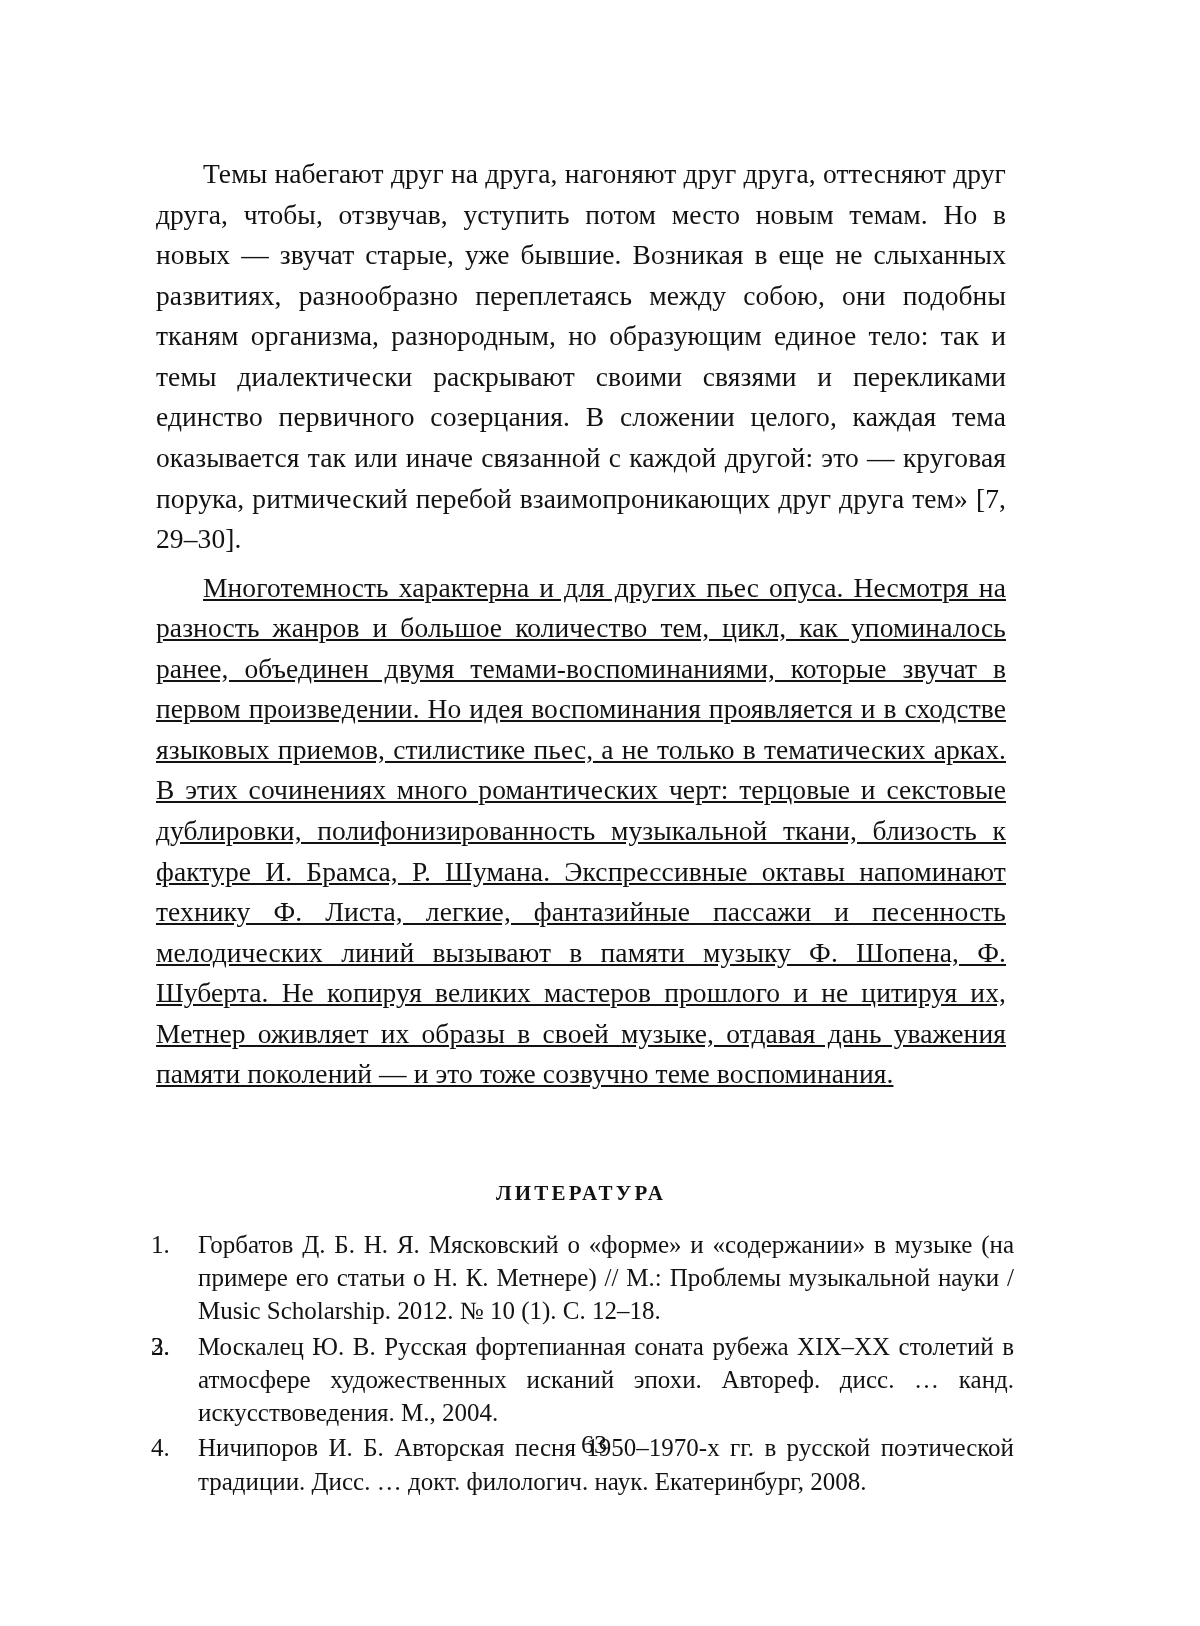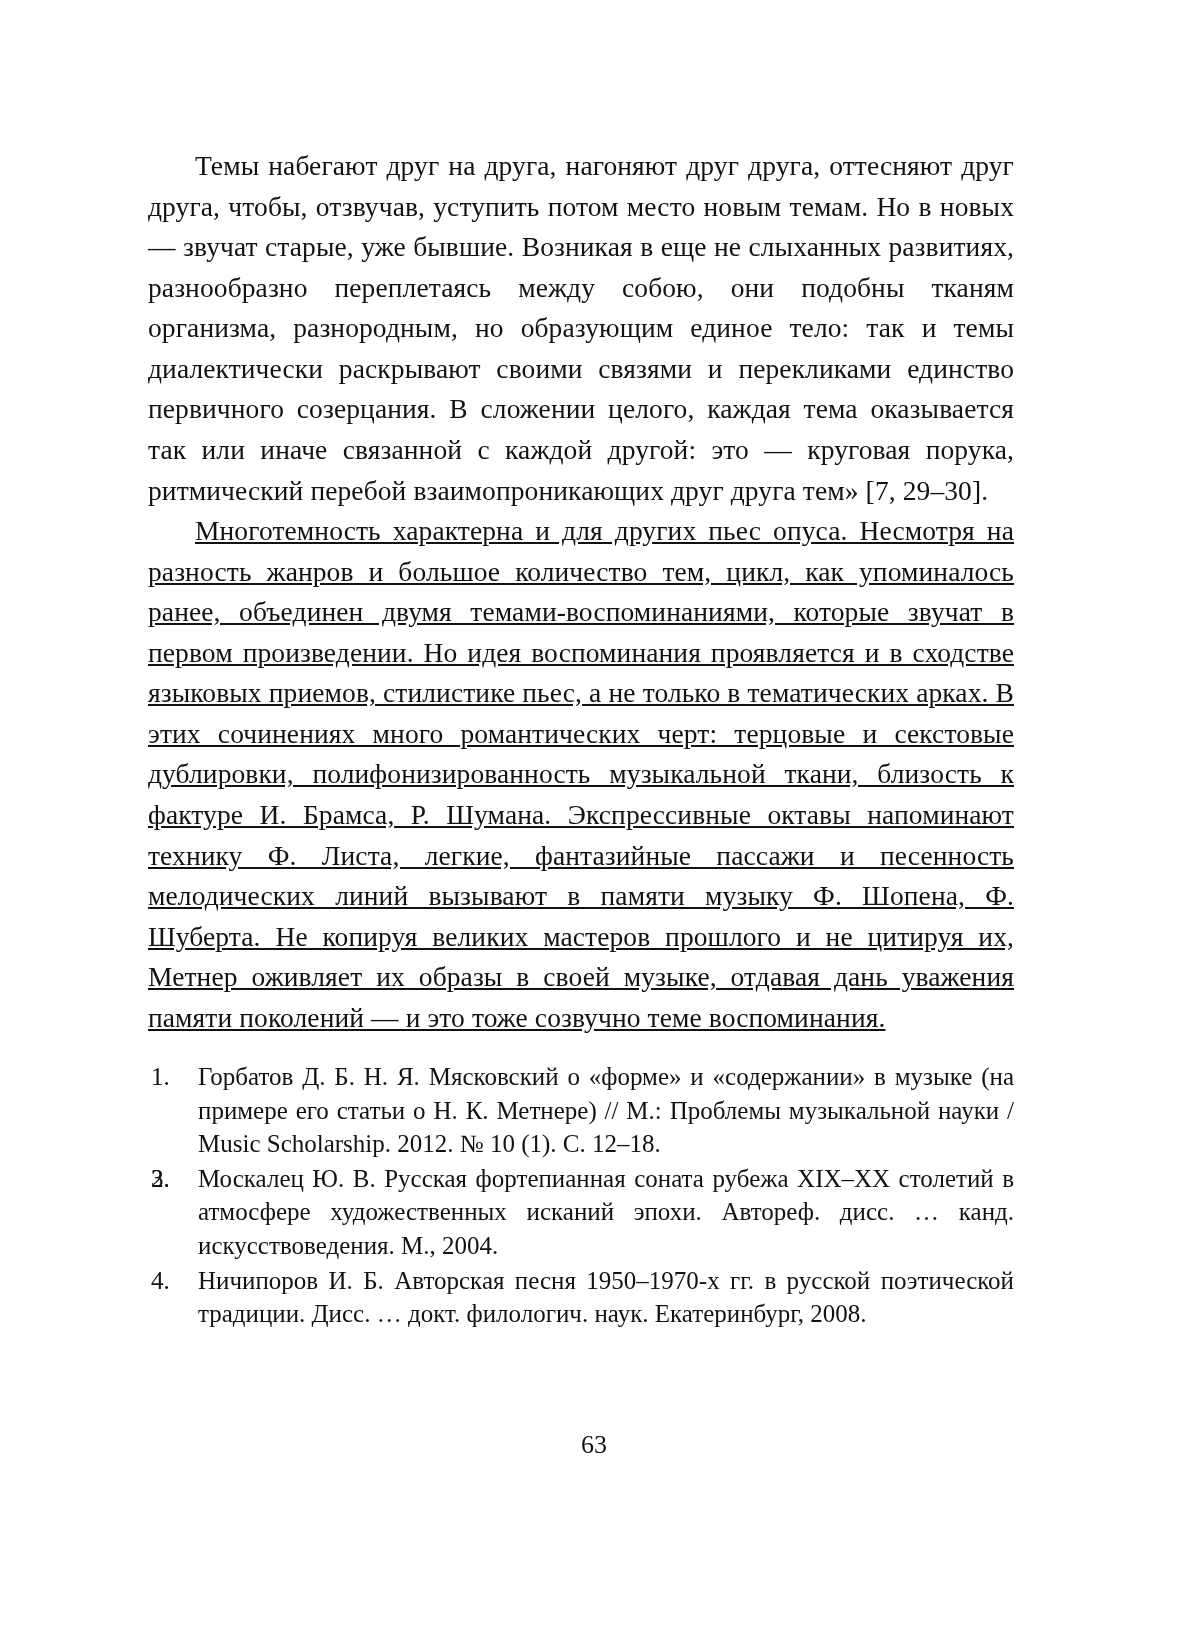--- a/index.html
+++ b/index.html
@@ -16,21 +16,21 @@
     color: #121212;
     overflow: hidden;
   }
   .content {
     position: absolute;
     left: 148px;
     top: 146px;
     width: 866px;
   }
   p.body-par {
-    margin: 0;
+    margin: 8px;
     font-size: 27.5px;
     line-height: 1.475;
     text-align: justify;
     text-indent: 47px;
     -webkit-hyphens: none;
     hyphens: none;
     letter-spacing: 0.1px;
   }
   p.body-par + p.body-par {
     margin-top: 0;
@@ -79,20 +79,21 @@
 <body>
 
 <div class="page">
 
   <div class="content">
 
     <p class="body-par">Темы набегают друг на друга, нагоняют друг друга, оттесняют друг друга, чтобы, отзвучав, уступить потом место новым темам. Но в новых — звучат старые, уже бывшие. Возникая в еще не слыханных развитиях, разнообразно переплетаясь между собою, они подобны тканям организма, разнородным, но образующим единое тело: так и темы диалектически раскрывают своими связями и перекликами единство первичного созерцания. В сложении целого, каждая тема оказывается так или иначе связанной с каждой другой: это — круговая порука, ритмический перебой взаимопроникающих друг друга тем» [7, 29–30].</p>
 
     <p class="body-par">Многотемность характерна и для других пьес опуса. Несмотря на разность жанров и большое количество тем, цикл, как упоминалось ранее, объединен двумя темами-воспоминаниями, которые звучат в первом произведении. Но идея воспоминания проявляется и в сходстве языковых приемов, стилистике пьес, а не только в тематических арках. В этих сочинениях много романтических черт: терцовые и секстовые дублировки, полифонизированность музыкальной ткани, близость к фактуре И. Брамса, Р. Шумана. Экспрессивные октавы напоминают технику Ф. Листа, легкие, фантазийные пассажи и песенность мелодических линий вызывают в памяти музыку Ф. Шопена, Ф. Шуберта. Не копируя великих мастеров прошлого и не цитируя их, Метнер оживляет их образы в своей музыке, отдавая дань уважения памяти поколений — и это тоже созвучно теме воспоминания.</p>
 
+    <div class="refs-heading">ЛИТЕРАТУРА</div>
 
     <ol class="refs">
       <li>
         <span class="num">1.</span>
         <span>Горбатов Д. Б. Н. Я. Мясковский о «форме» и «содержании» в музыке (на примере его статьи о Н. К. Метнере) // М.: Проблемы музыкальной науки / Music Scholarship. 2012. № 10 (1). С. 12–18.</span>
       </li>
       <li>
         <span class="num">2.</span>
       </li>
       <li>

